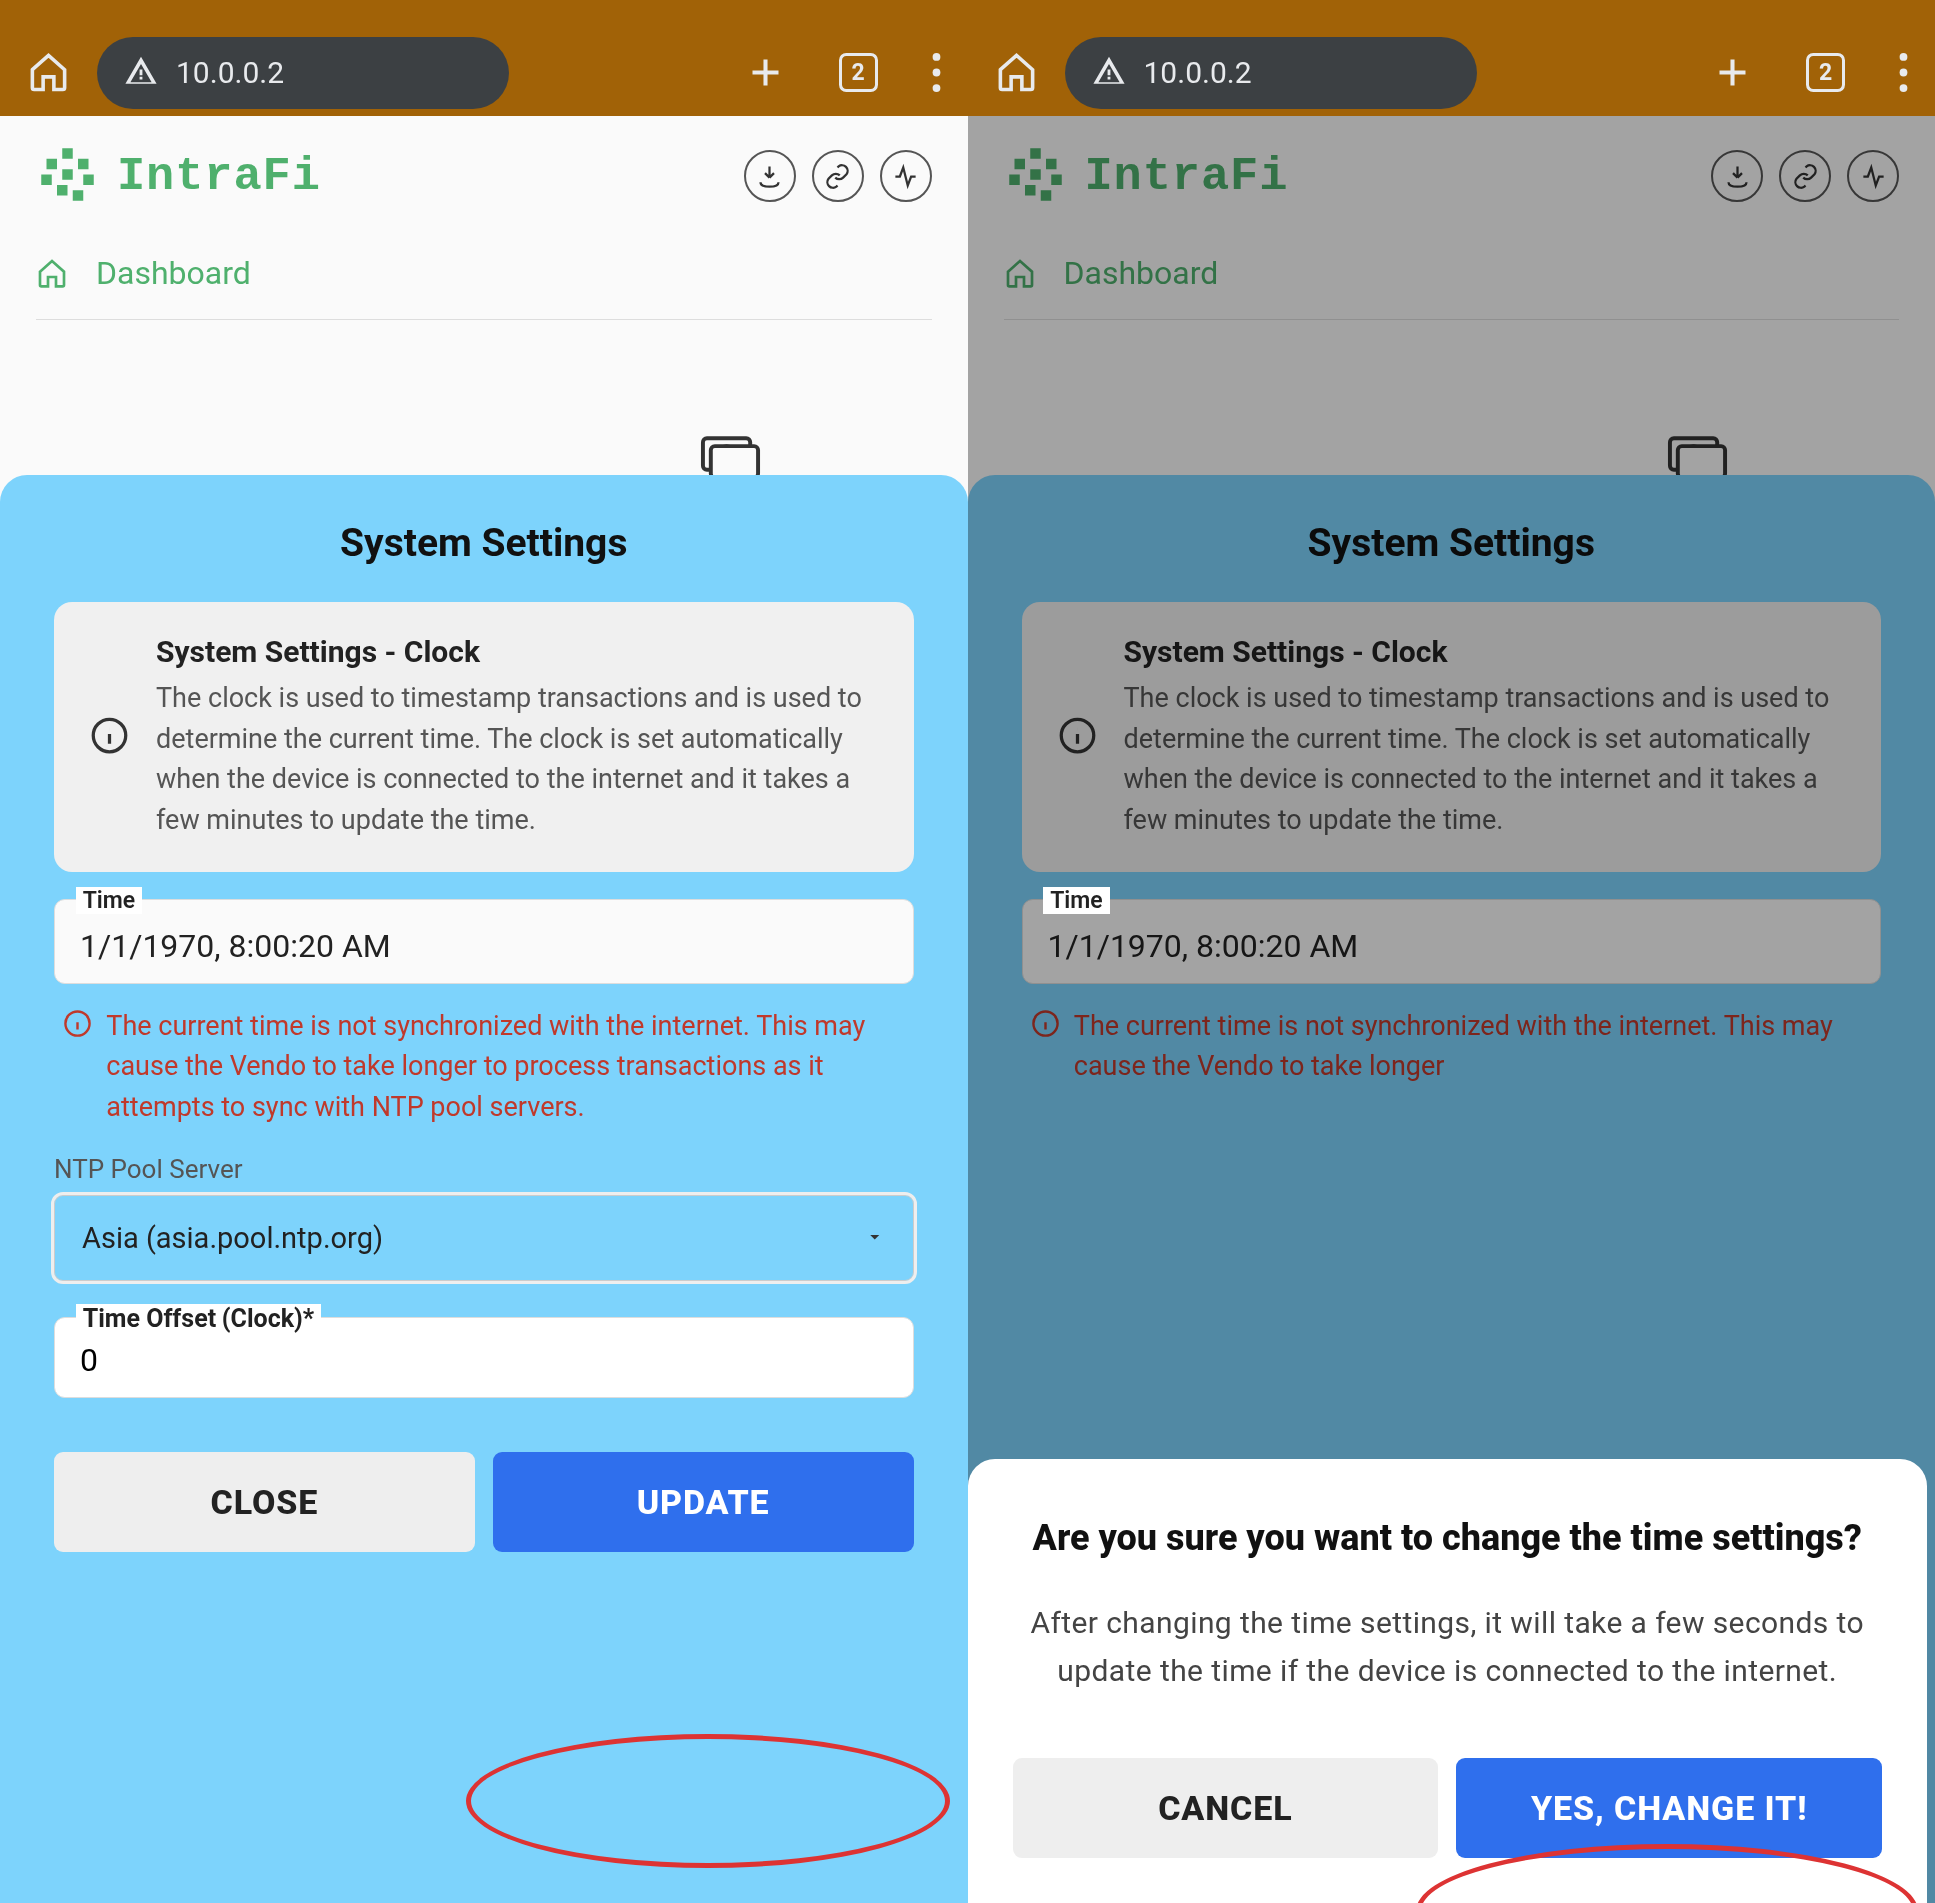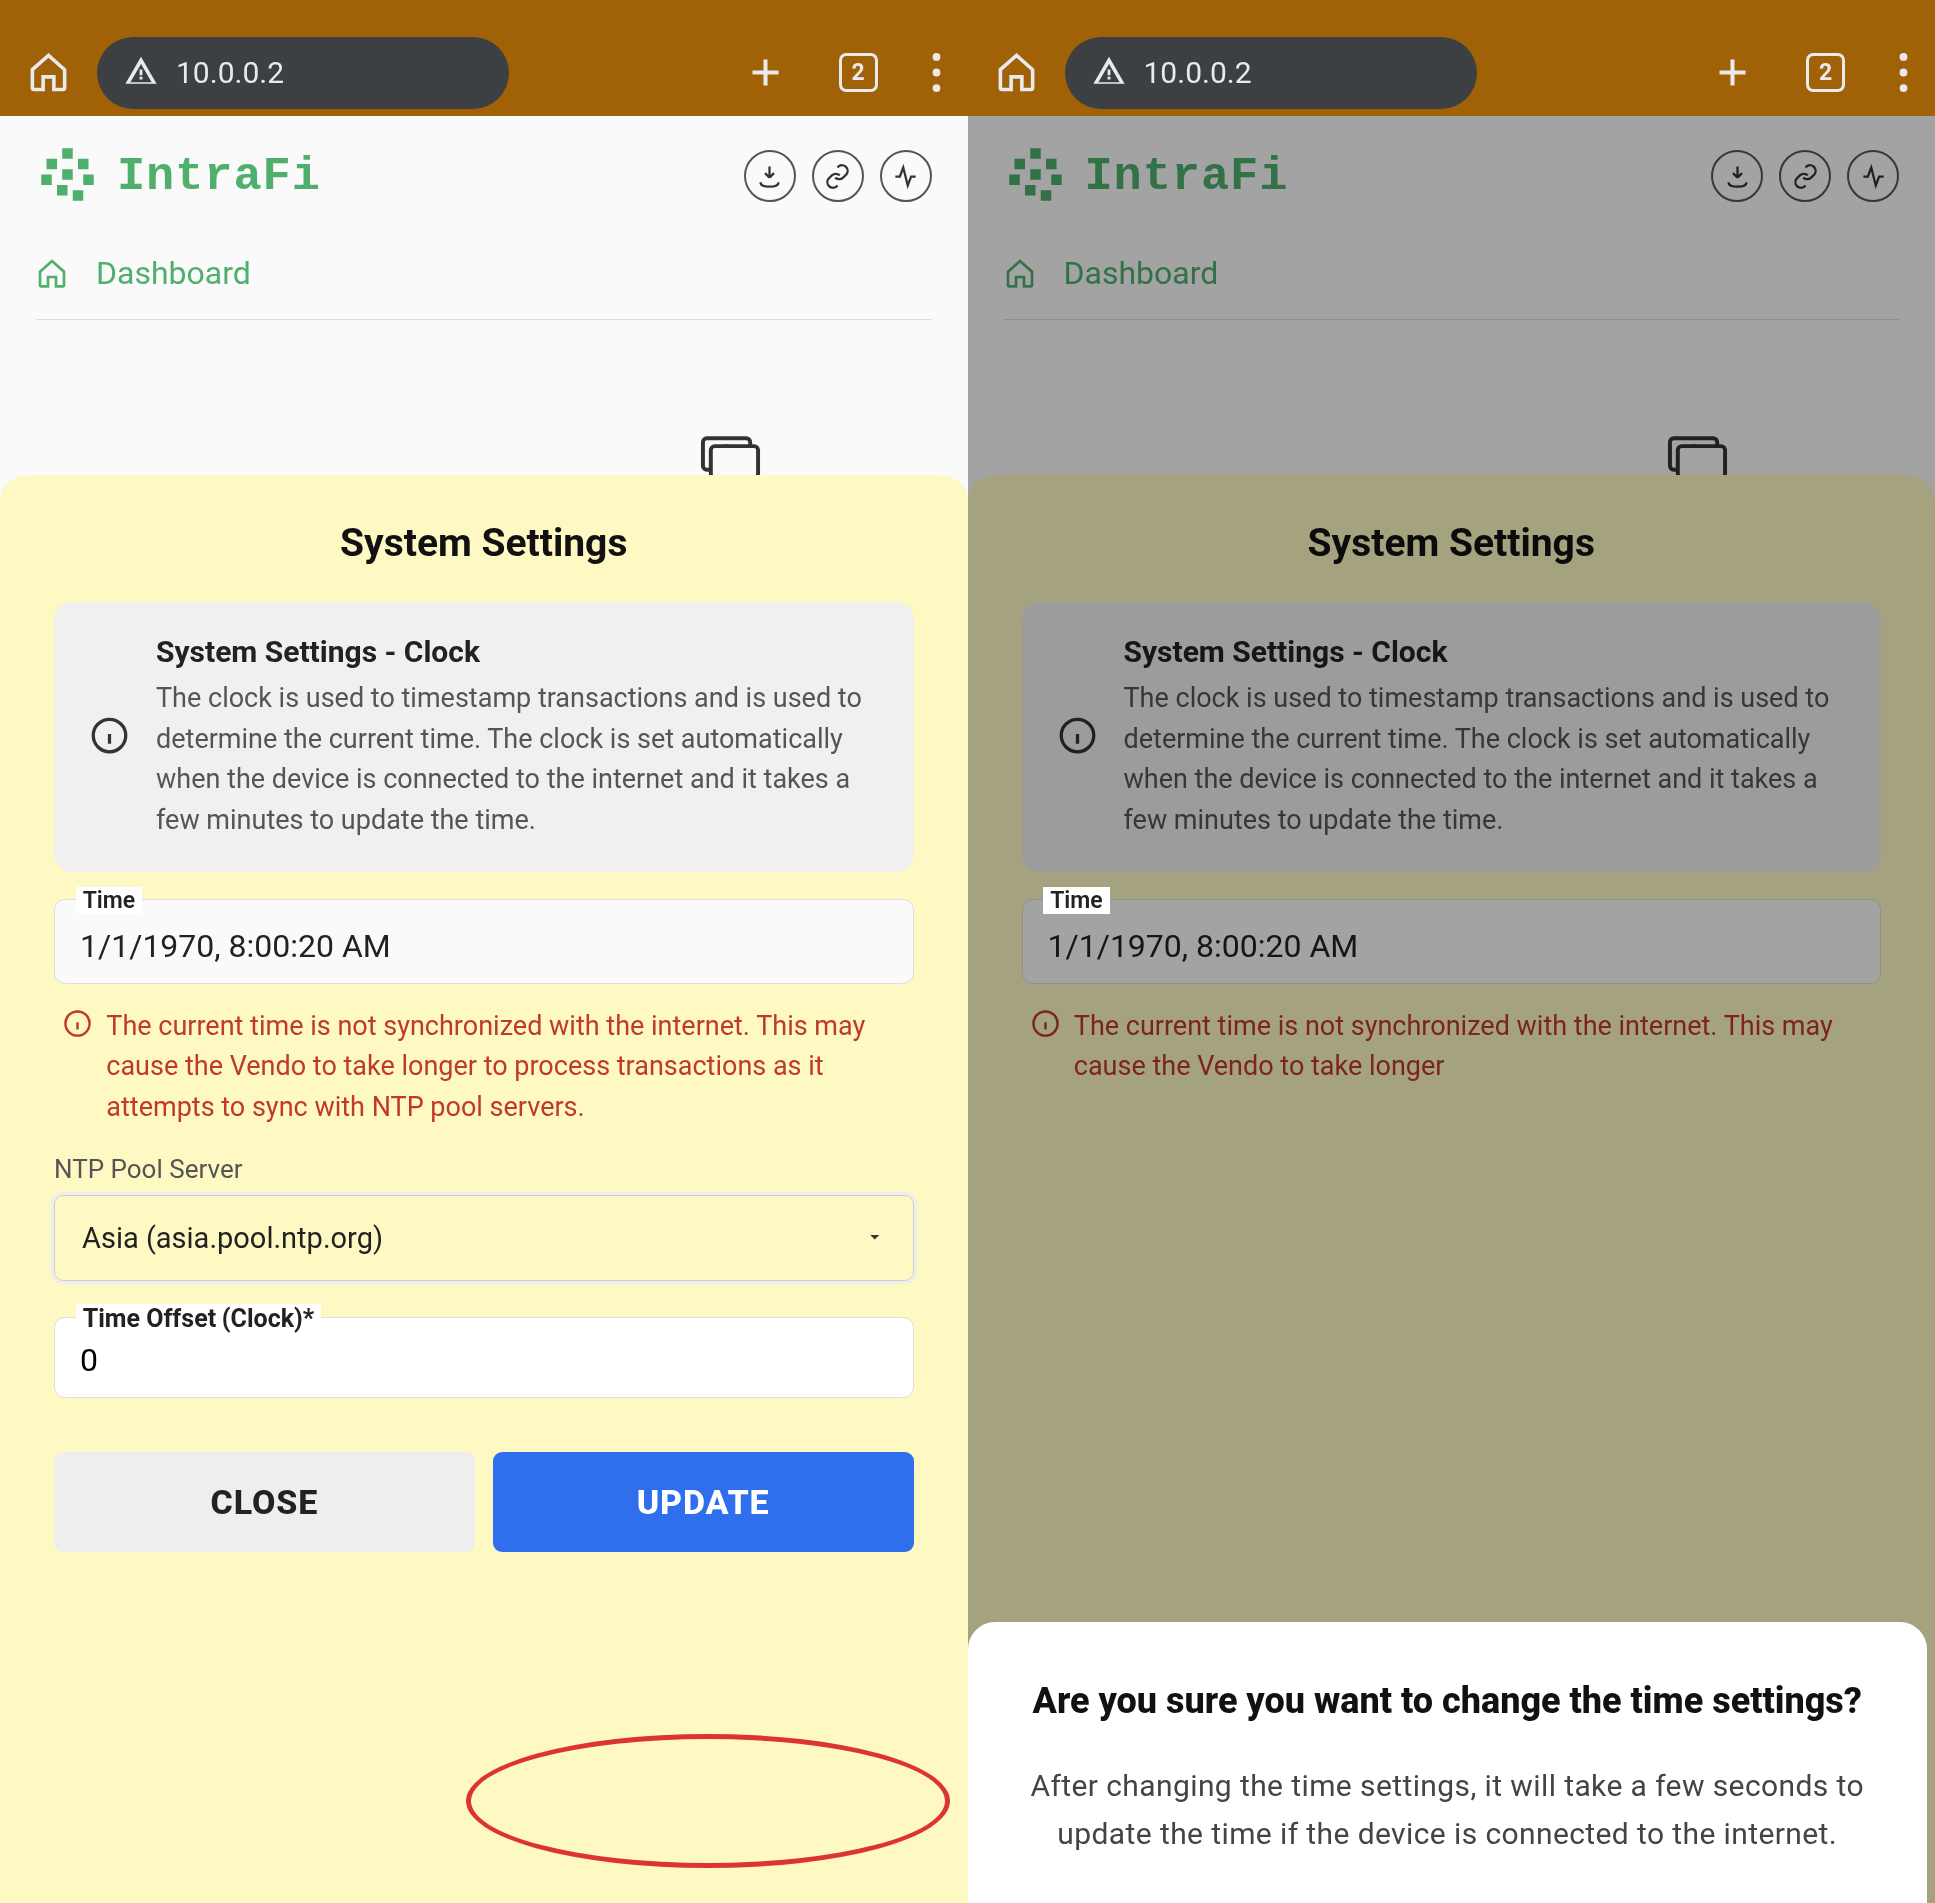--- a/index.html
+++ b/index.html
@@ -68,21 +68,21 @@
   .nav-sep { border-bottom:0.9px solid #ddd; margin:9px 36px; }
   .money-icon { position:absolute; right:206px; top:313px; }
   .money-icon svg { width:63px; height:50px; }
 
   
   .modal {
     position: absolute;
     left: 0; right: 0;
     top: 475px;
     bottom: 0;
-    background: #fef9c3;
+    background: #7dd3fc;
     border-radius: 27px 27px 0 0;
     padding: 36px 54px 48px;
   }
   .modal-title { text-align:center; font-size:39px; font-weight:700; color:#111; margin:9px 0 36px; }
   .info-card {
     background: #f0f0f0;
     border-radius: 18px;
     padding: 32px 36px;
     display: flex;
     gap: 27px;
@@ -426,16 +426,20 @@
         </svg>
       <div class="warn-text">The current time is not synchronized with the internet. This may cause the Vendo to take longer</div>
     </div>
   </div>
 
   <div class="dim-overlay" style="top:116px;"></div>
 
   <div class="confirm-sheet">
     <div class="confirm-title">Are you sure you want to change the time settings?</div>
     <div class="confirm-body">After changing the time settings, it will take a few seconds to update the time if the device is connected to the internet.</div>
+    <div class="confirm-btns">
+      <div class="btn btn-secondary">CANCEL</div>
+      <div class="btn btn-primary">YES, CHANGE IT!</div>
+    </div>
     <div class="highlight-oval" style="left:448px; top:385px; width:502px; height:134px; border-radius:251px/67px;"></div>
   </div>
 </div>
 
 
 </body></html>

